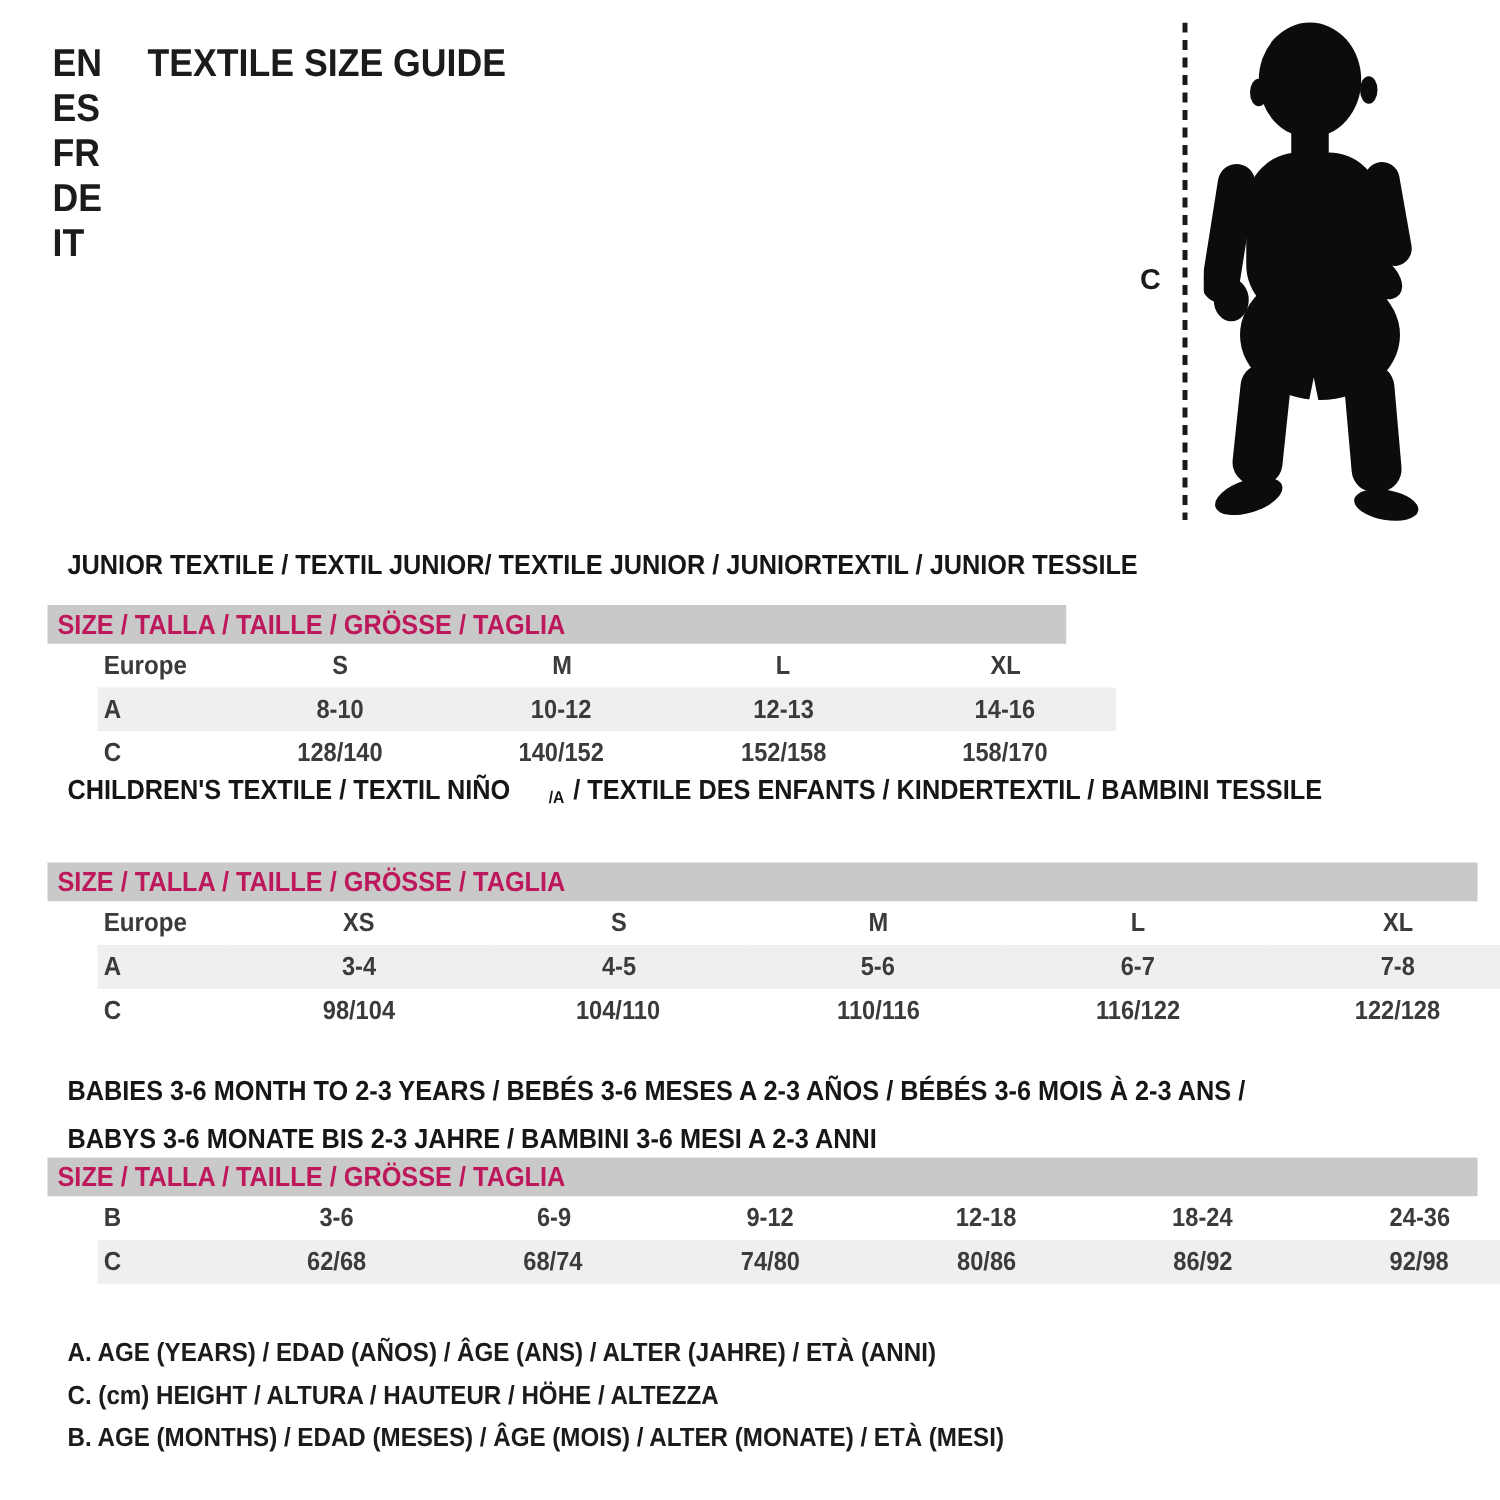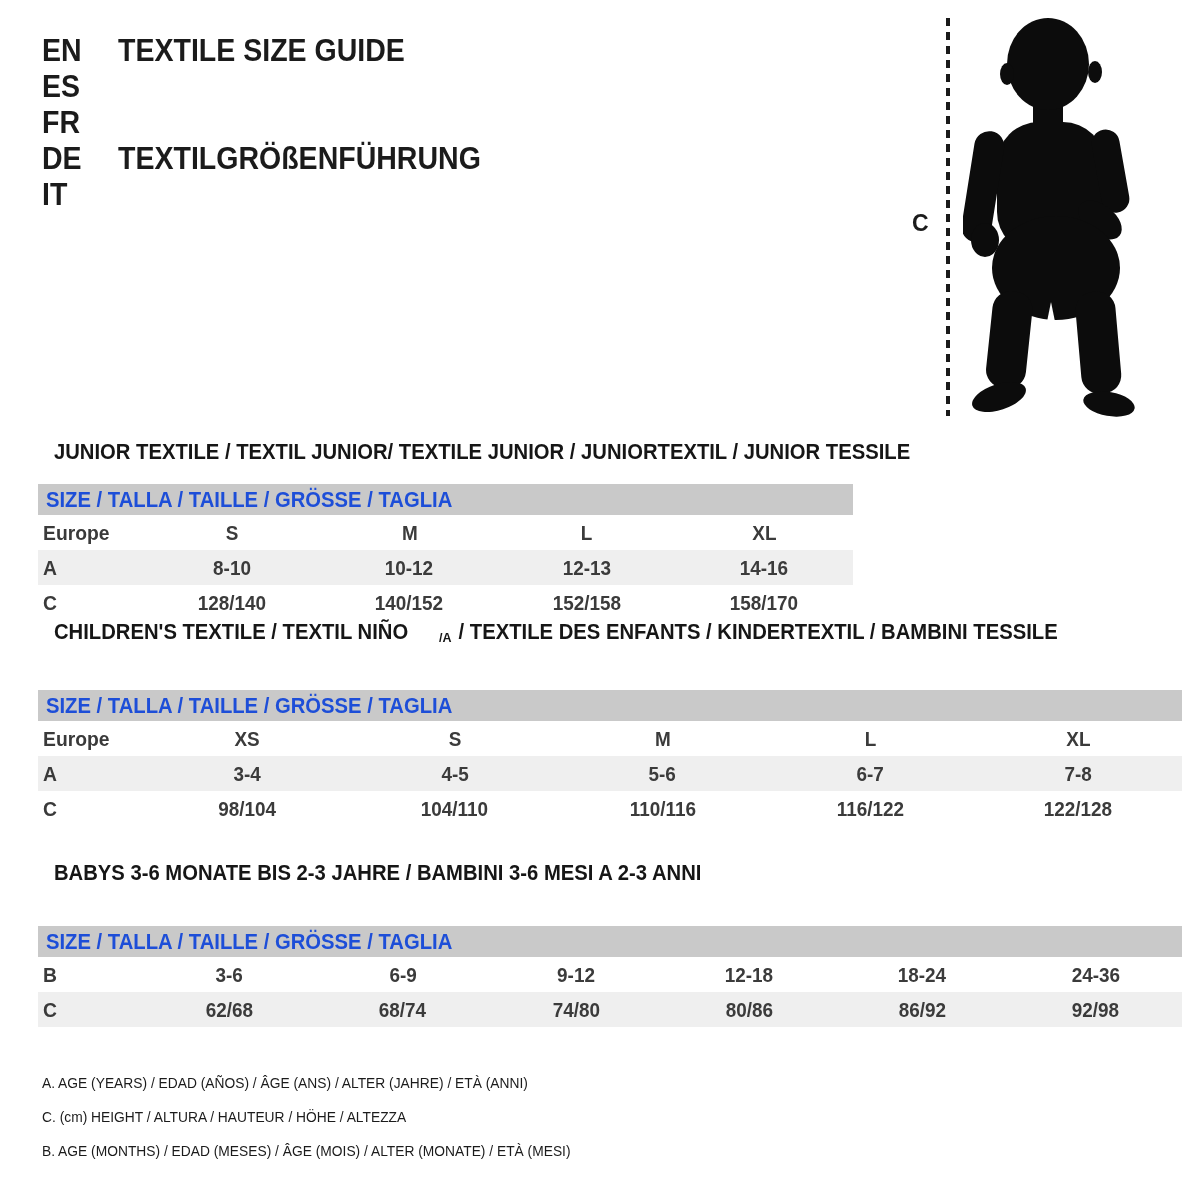--- a/index.html
+++ b/index.html
@@ -31,48 +31,47 @@
   #heading-junior{top:428px;}
   #heading-children{top:608px;}
   #heading-babies{top:842px;}
 
   
   .size-table{position:absolute;left:38px;}
   #table-junior{top:484px;width:815px;}
   #table-children{top:690px;width:1144px;}
   #table-babies{top:926px;width:1144px;}
   .size-bar{height:31px;background:#c9c9c9;display:flex;align-items:center;padding-left:8px;
-            color:#1d4ed8;font-size:22px;font-weight:bold;}
-  .size-table table{border-collapse:collapse;table-layout:fixed;width:100%;}
+            color:#be185d;font-size:22px;font-weight:bold;}
+  .size-table table{border-collapse:collapse;table-layout:fixed;width:100%;margin-left:40px;}
   .size-table td{height:35px;vertical-align:middle;text-align:center;padding:0;
                  color:#3b3b3b;font-size:21px;font-weight:bold;}
   .size-table td.row-label{width:100px;text-align:left;padding-left:5px;color:#3a3a3a;}
   tr.shaded{background:#efefef;}
 
   
   #footnotes{position:absolute;left:42px;top:1066px;color:#1b1b1b;}
-  .fnote{height:34px;line-height:34px;font-size:15px;font-weight:normal;}
+  .fnote{height:34px;line-height:34px;font-size:21px;font-weight:bold;margin-left:12px;}
 </style>
 </head>
 <body>
 
 <div id="lang-block">
     <div class="lang-row">
       <span class="lang-code"><span class="cl">EN</span></span>
       <span class="lang-title"><span class="cl">TEXTILE SIZE GUIDE</span></span>
     </div>
     <div class="lang-row">
       <span class="lang-code"><span class="cl">ES</span></span>
     </div>
     <div class="lang-row">
       <span class="lang-code"><span class="cl">FR</span></span>
     </div>
     <div class="lang-row">
       <span class="lang-code"><span class="cl">DE</span></span>
-      <span class="lang-title"><span class="cl">TEXTILGRÖßENFÜHRUNG</span></span>
     </div>
     <div class="lang-row">
       <span class="lang-code"><span class="cl">IT</span></span>
     </div>
   </div>
 
 <div id="figure-dash">
   <svg width="8" height="398" viewBox="0 0 8 398">
     <line x1="4" y1="0" x2="4" y2="398" stroke="#1a1a1a" stroke-width="4" stroke-dasharray="8 6"></line>
   </svg>
@@ -109,20 +108,21 @@
   </svg>
 </div>
 
 <h2 class="sec-heading one-line" id="heading-junior">
     <div class="hline"><span class="cl">JUNIOR TEXTILE / TEXTIL JUNIOR/ TEXTILE JUNIOR / JUNIORTEXTIL / JUNIOR TESSILE</span></div>
   </h2>
 <h2 class="sec-heading one-line" id="heading-children">
     <div class="hline"><span class="cl">CHILDREN'S TEXTILE / TEXTIL NIÑO</span><span class="cl sub">/A</span><span class="cl"> / TEXTILE DES ENFANTS / KINDERTEXTIL / BAMBINI TESSILE</span></div>
   </h2>
 <h2 class="sec-heading" id="heading-babies">
+    <div class="hline"><span class="cl">BABIES 3-6 MONTH TO 2-3 YEARS / BEBÉS 3-6 MESES A 2-3 AÑOS / BÉBÉS 3-6 MOIS À 2-3 ANS /</span></div>
     <div class="hline"><span class="cl">BABYS 3-6 MONATE BIS 2-3 JAHRE / BAMBINI 3-6 MESI A 2-3 ANNI</span></div>
   </h2>
 
 <div class="size-table" id="table-junior">
   <div class="size-bar">
       <span class="cl">SIZE / TALLA / TAILLE / GRÖSSE / TAGLIA</span>
     </div>
   <table>
       <tbody>
         <tr>

